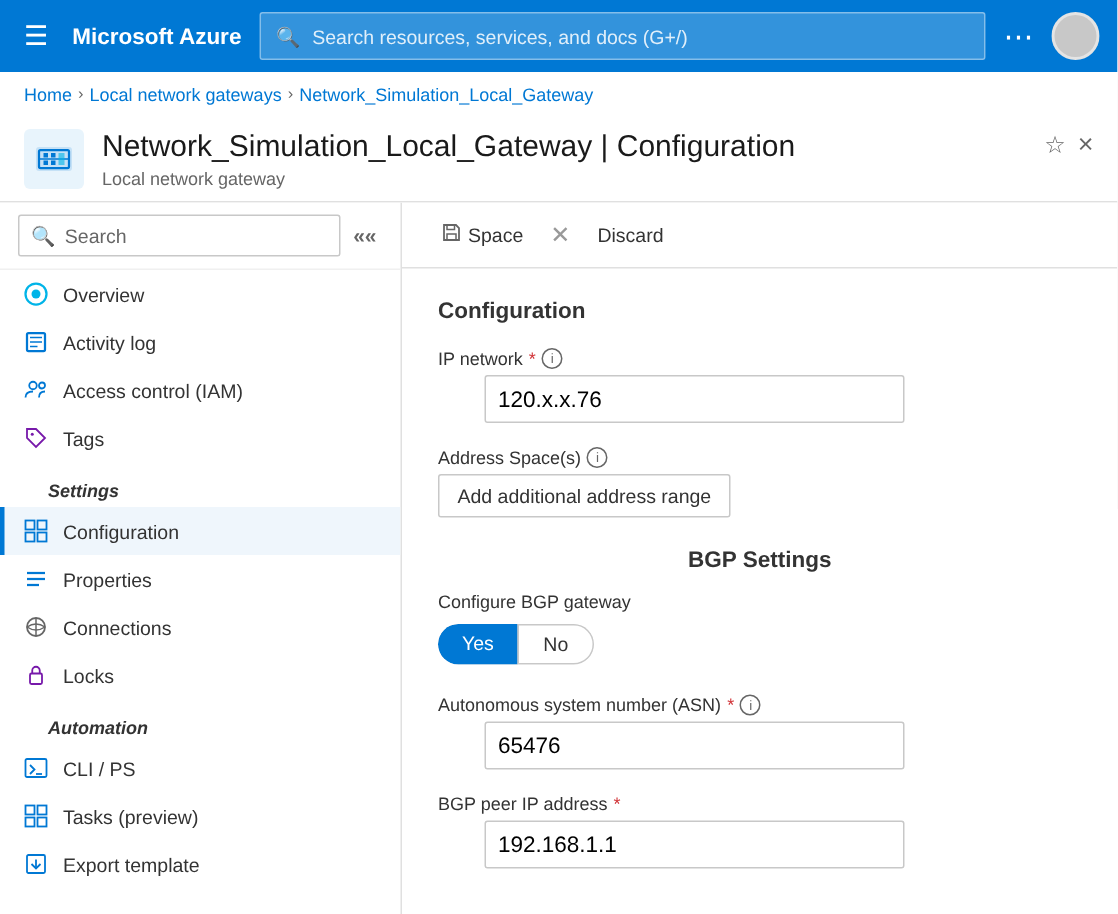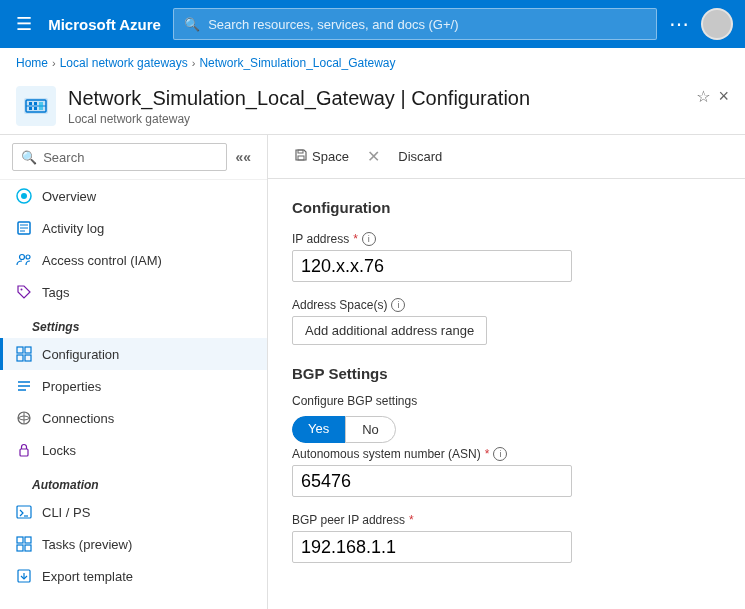--- a/index.html
+++ b/index.html
@@ -274,22 +274,23 @@
       font-size: 9px;
       color: #666;
       cursor: pointer;
     }
     .form-input {
       width: 280px;
       height: 32px;
       border: 1px solid #c8c8c8;
       border-radius: 2px;
       padding: 0 8px;
-      font-size: 18px;
+      font-size: 15px;
       display: block;
+      margin-left: 31px;
     }
 
     .add-range-btn {
       border: 1px solid #c8c8c8;
       background: white;
       padding: 6px 12px;
       cursor: pointer;
       font-size: 13px;
       color: #333;
       border-radius: 2px;
@@ -297,33 +298,34 @@
 
     .section-divider {
       margin: 20px 0 16px 0;
     }
 
     .bgp-section-title {
       font-size: 15px;
       font-weight: 600;
       color: #333;
       margin-bottom: 12px;
+      text-align: center;
     }
 
     .bgp-configure-label {
       font-size: 12px;
       color: #333;
       margin-bottom: 8px;
     }
 
     
     .toggle-group {
       display: flex;
       align-items: center;
-      margin-bottom: 4px;
+      margin-bottom: 20px;
     }
     .toggle-container {
       display: flex;
       border-radius: 20px;
       overflow: hidden;
       background: #e0e0e0;
     }
     .toggle-yes {
       padding: 5px 16px;
       background: #0078d4;
@@ -565,40 +567,40 @@
           <span>Discard</span>
         </button>
       </div>
 
       <div class="content-body">
 
         <div class="section-title">Configuration</div>
 
         <div class="form-group">
           <div class="form-label">
-            <span>IP address</span>
+            <span>IP network</span>
             <span class="required-star">*</span>
             <span class="info-icon">i</span>
           </div>
           <input type="text" class="form-input" value="120.x.x.76" style="">
         </div>
 
         <div class="form-group">
           <div class="form-label">
             <span>Address Space(s)</span>
             <span class="info-icon">i</span>
           </div>
           <button class="add-range-btn">Add additional address range</button>
         </div>
 
         <div class="section-divider"></div>
 
         <div class="bgp-section-title">BGP Settings</div>
 
-        <div class="bgp-configure-label">Configure BGP settings</div>
+        <div class="bgp-configure-label">Configure BGP gateway</div>
 
         <div class="toggle-group">
           <div class="toggle-container">
             <div class="toggle-yes">Yes</div>
             <div class="toggle-no">No</div>
           </div>
         </div>
 
         <div class="form-group">
           <div class="form-label">

